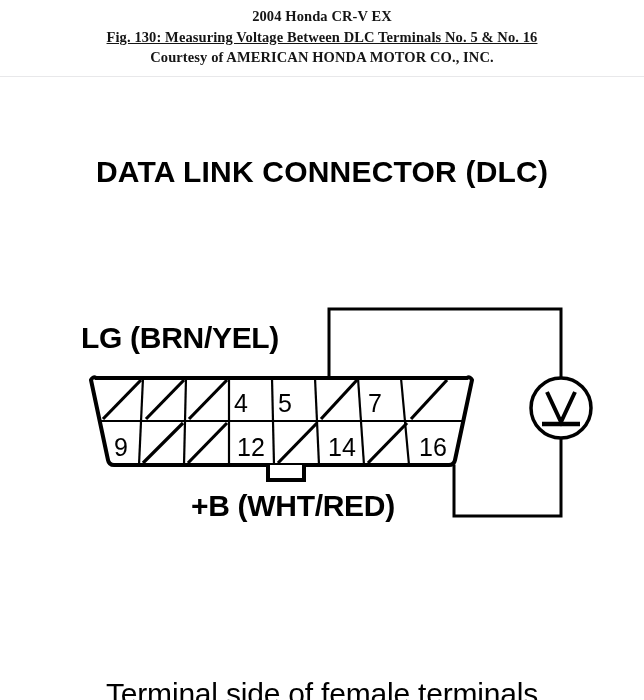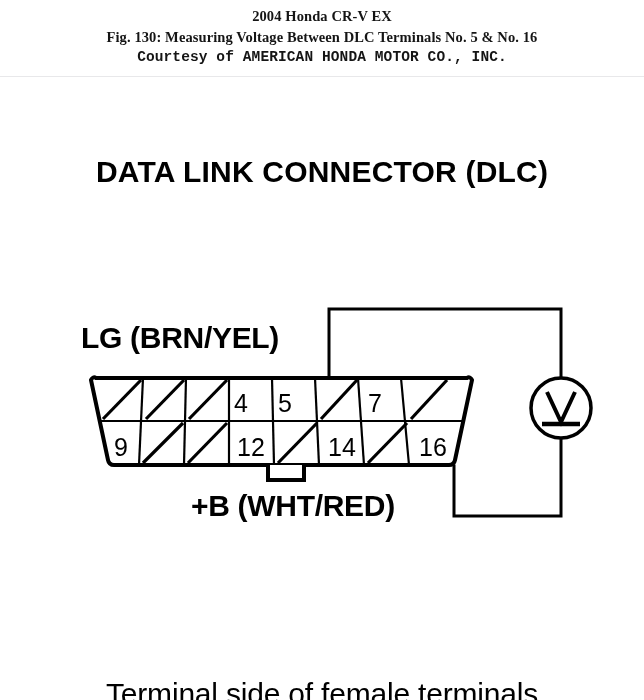--- a/index.html
+++ b/index.html
@@ -27,22 +27,22 @@
     text-align: center;
     font-family: "Liberation Serif", serif;
     font-weight: bold;
     color: #151515;
   }
   .header-line {
     line-height: 1.42;
     letter-spacing: 0.1px;
   }
   .header-line-1 { font-size: 14.5px; }
-  .header-line-2 { font-size: 14.5px; }
-  .header-line-3 { font-size: 14.5px; font-family: Liberation Mono, monospace; }
+  .header-line-2 { font-size: 14.5px; text-decoration: underline; }
+  .header-line-3 { font-size: 14.5px; }
 
   .header-rule {
     position: absolute;
     top: 76px;
     left: 0;
     width: 644px;
     height: 1px;
     background: #e8e8ea;
   }
 

